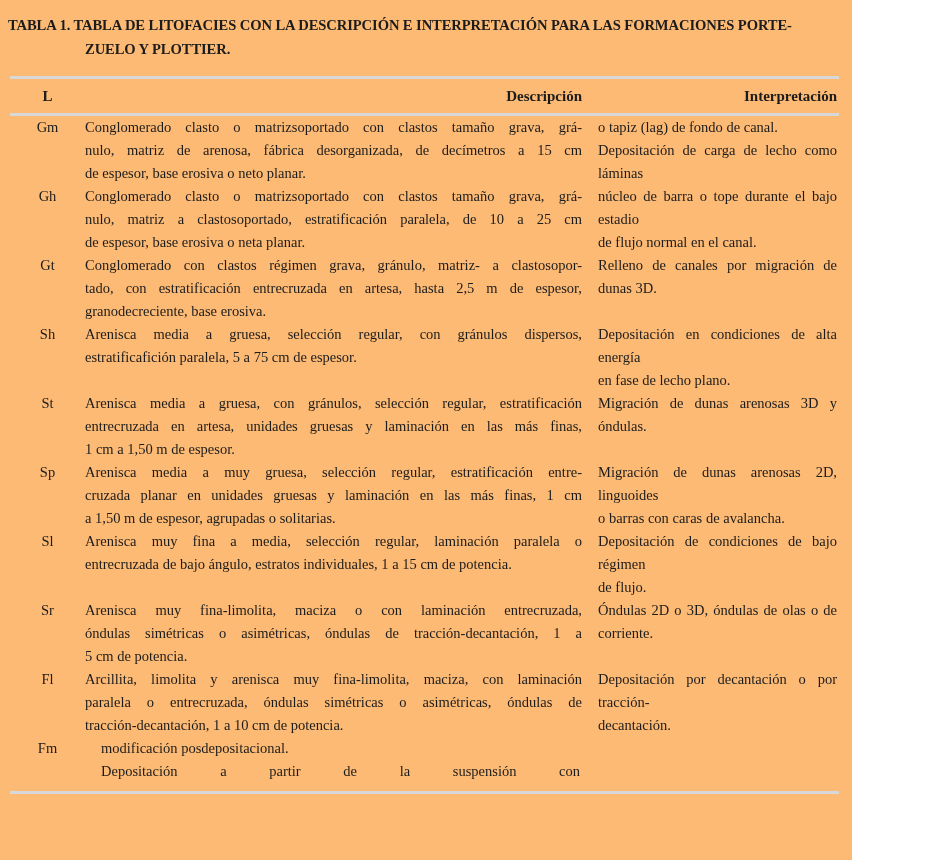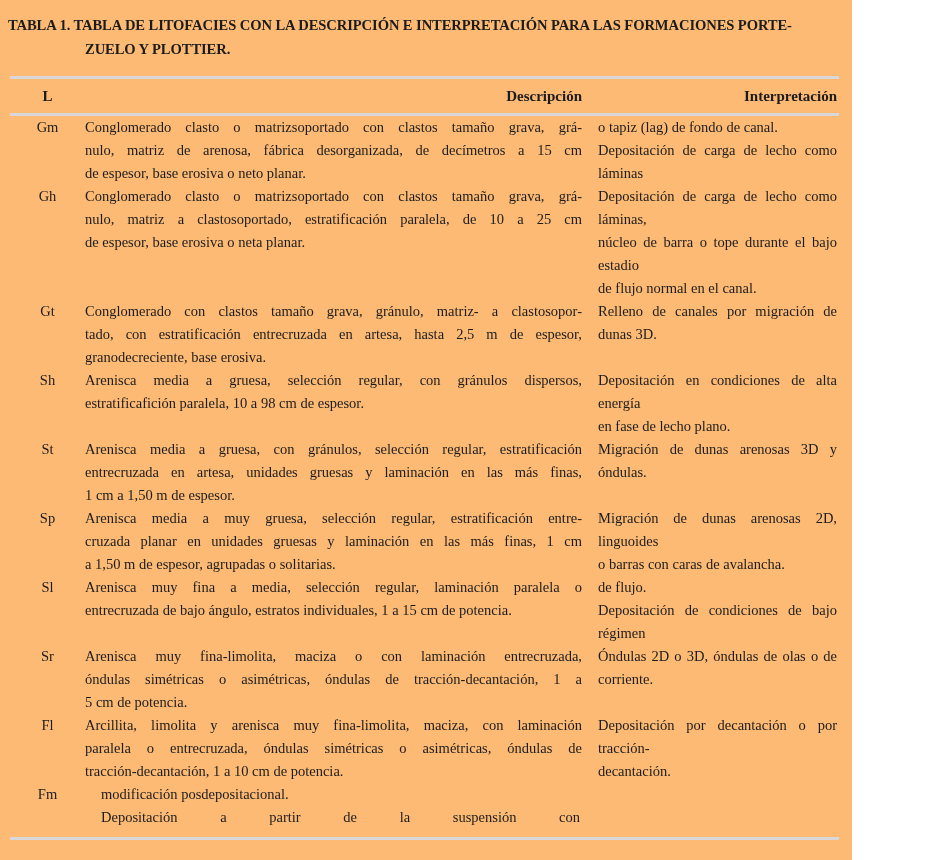--- a/index.html
+++ b/index.html
@@ -86,41 +86,40 @@
           </div>
         </div>
         <div class="row trow">
           <div class="cell code">Gh</div>
           <div class="cell desc">
             <div class="jline">Conglomerado clasto o matrizsoportado con clastos tamaño grava, grá-</div>
             <div class="jline">nulo, matriz a clastosoportado, estratificación paralela, de 10 a 25 cm</div>
             <div class="jline final">de espesor, base erosiva o neta planar.</div>
           </div>
           <div class="cell interp">
-            <div class="jline">Depositación de carga de lecho como láminas,</div>
             <div class="jline">núcleo de barra o tope durante el bajo estadio</div>
             <div class="jline final">de flujo normal en el canal.</div>
           </div>
         </div>
         <div class="row trow">
           <div class="cell code">Gt</div>
           <div class="cell desc">
-            <div class="jline">Conglomerado con clastos tamaño grava, gránulo, matriz- a clastosopor-</div>
+            <div class="jline">Conglomerado con clastos régimen grava, gránulo, matriz- a clastosopor-</div>
             <div class="jline">tado, con estratificación entrecruzada en artesa, hasta 2,5 m de espesor,</div>
             <div class="jline final">granodecreciente, base erosiva.</div>
           </div>
           <div class="cell interp">
             <div class="jline final">Relleno de canales por migración de dunas 3D.</div>
           </div>
         </div>
         <div class="row trow">
           <div class="cell code">Sh</div>
           <div class="cell desc">
             <div class="jline">Arenisca media a gruesa, selección regular, con gránulos dispersos,</div>
-            <div class="jline final">estratificafición paralela, 10 a 98 cm de espesor.</div>
+            <div class="jline final">estratificafición paralela, 5 a 75 cm de espesor.</div>
           </div>
           <div class="cell interp">
             <div class="jline">Depositación en condiciones de alta energía</div>
             <div class="jline final">en fase de lecho plano.</div>
           </div>
         </div>
         <div class="row trow">
           <div class="cell code">St</div>
           <div class="cell desc">
             <div class="jline">Arenisca media a gruesa, con gránulos, selección regular, estratificación</div>
@@ -143,22 +142,22 @@
             <div class="jline final">o barras con caras de avalancha.</div>
           </div>
         </div>
         <div class="row trow">
           <div class="cell code">Sl</div>
           <div class="cell desc">
             <div class="jline">Arenisca muy fina a media, selección regular, laminación paralela o</div>
             <div class="jline final">entrecruzada de bajo ángulo, estratos individuales, 1 a 15 cm de potencia.</div>
           </div>
           <div class="cell interp">
+            <div class="jline">Depositación de condiciones de bajo régimen</div>
             <div class="jline final">de flujo.</div>
-            <div class="jline">Depositación de condiciones de bajo régimen</div>
           </div>
         </div>
         <div class="row trow">
           <div class="cell code">Sr</div>
           <div class="cell desc">
             <div class="jline">Arenisca muy fina-limolita, maciza o con laminación entrecruzada,</div>
             <div class="jline">óndulas simétricas o asimétricas, óndulas de tracción-decantación, 1 a</div>
             <div class="jline final">5 cm de potencia.</div>
           </div>
           <div class="cell interp">

